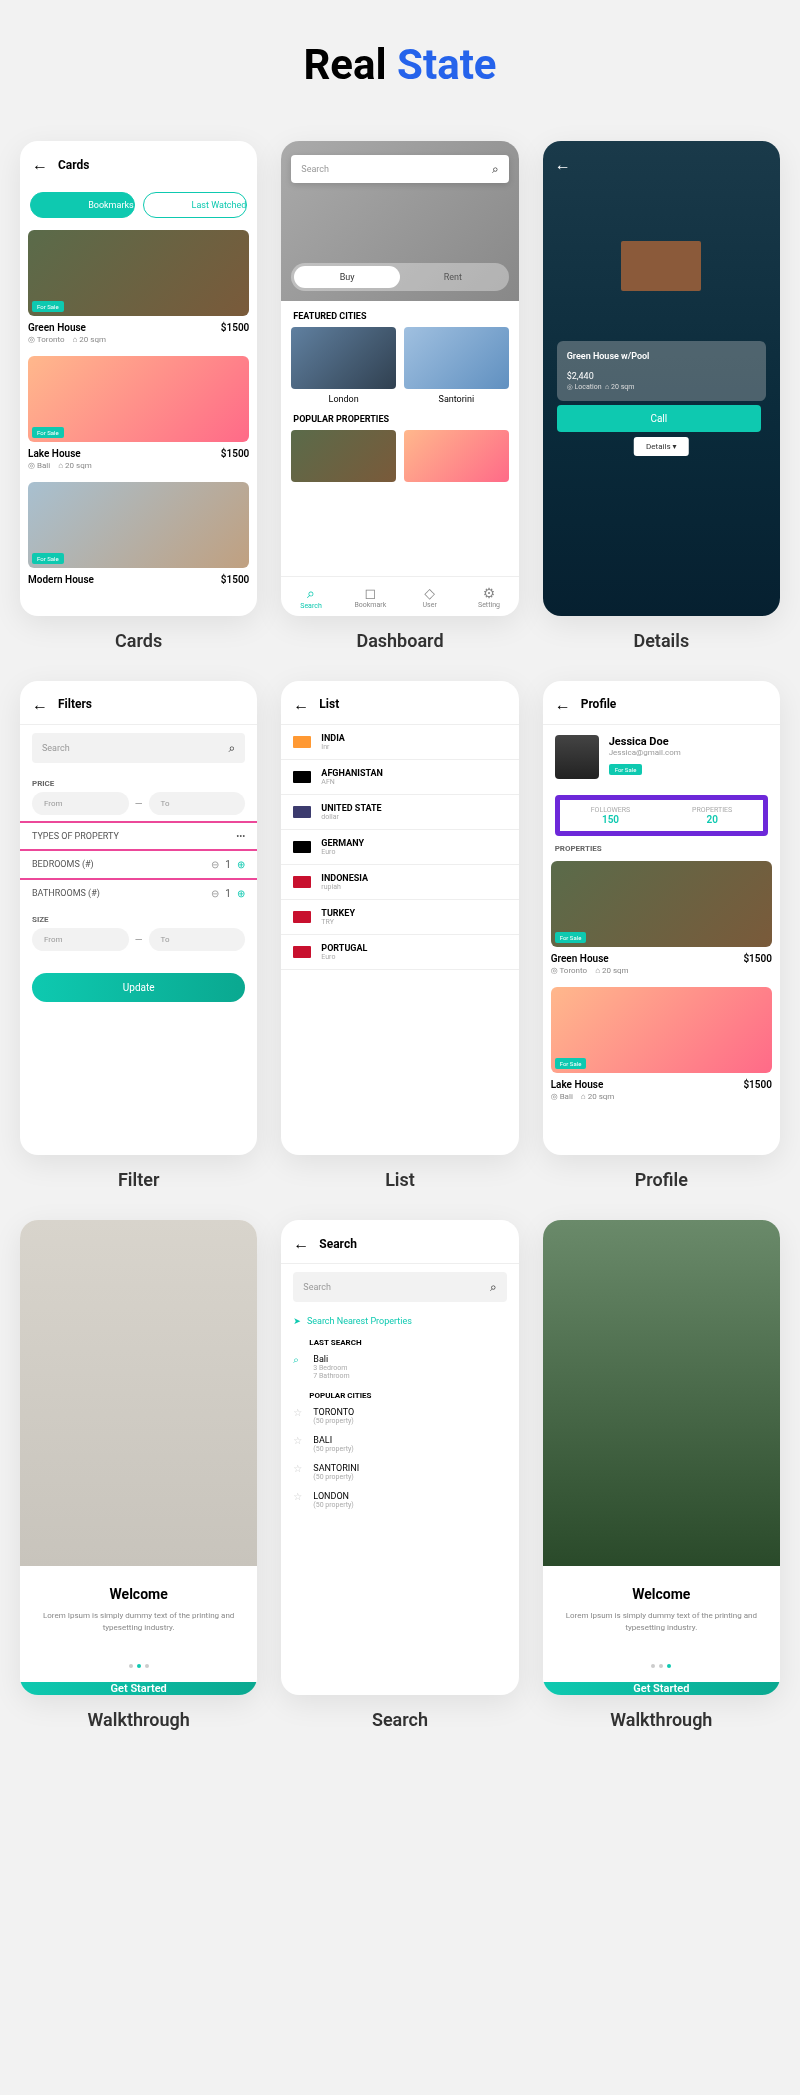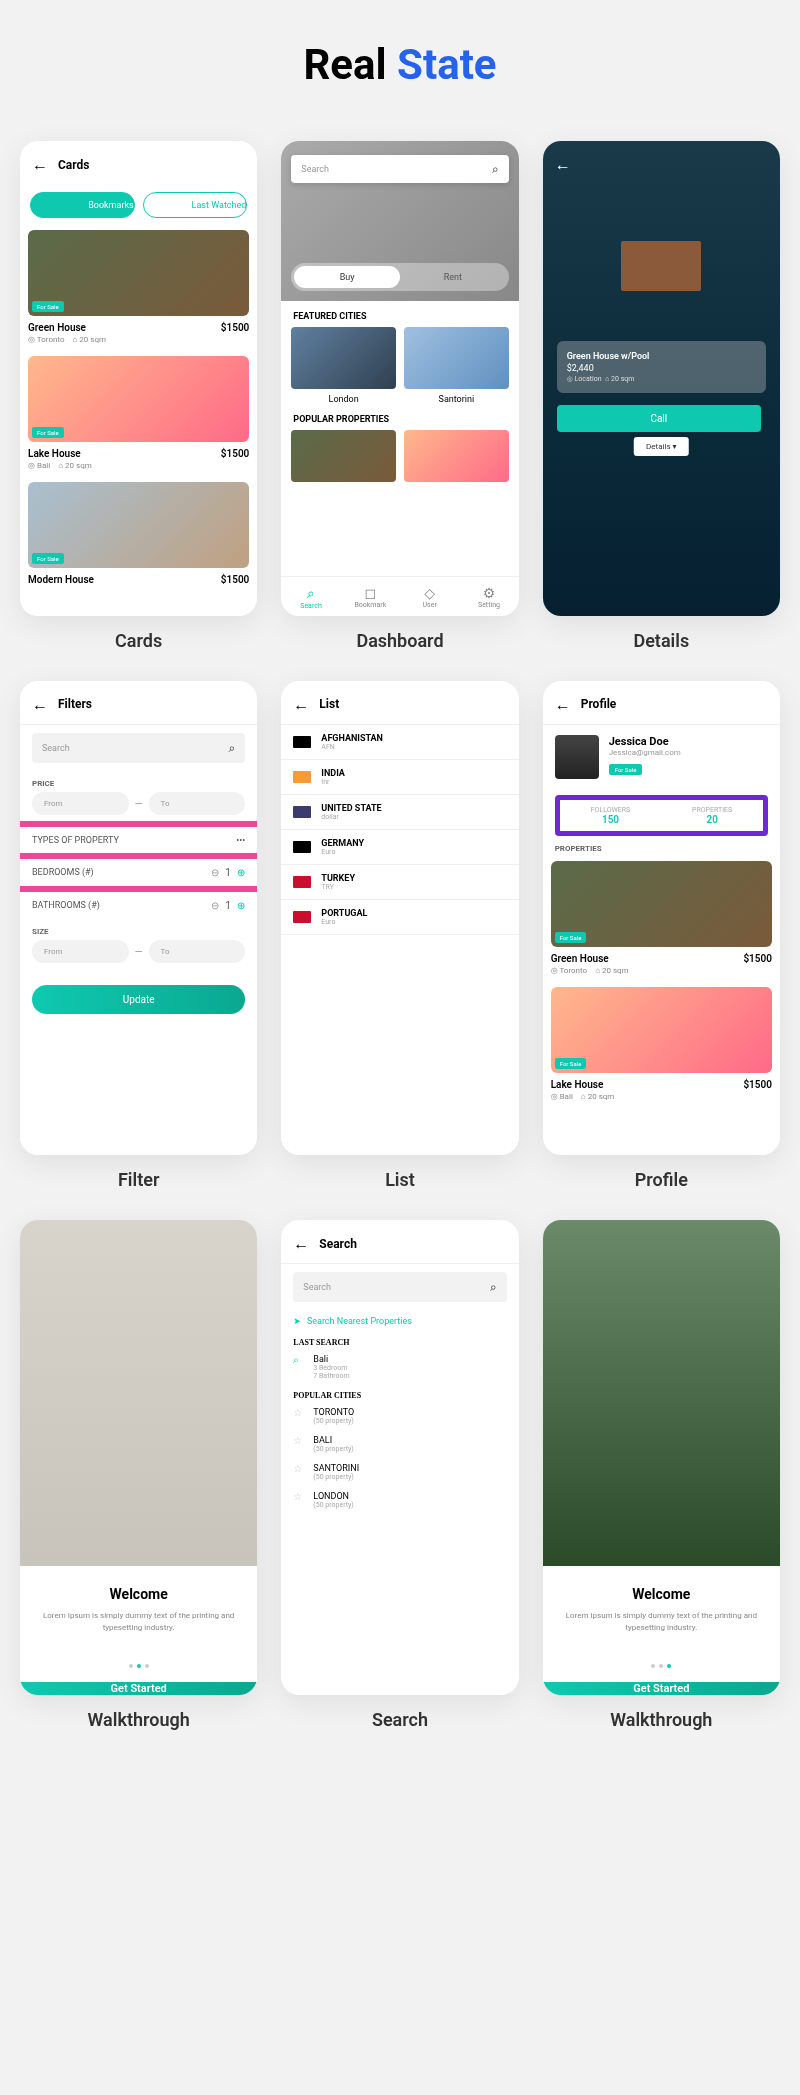--- a/index.html
+++ b/index.html
@@ -47,33 +47,33 @@
 .nav .navi { flex: 1; text-align: center; font-size: 7px; color: #888; }
 .nav .navi.active { color: #0ec9b0; }
 .nav .navi .ic { font-size: 14px; display: block; }
 
 
 .details { background: linear-gradient(#1a3a4a 0%, #0a2a3a 60%, #062030 100%); color: #fff; position: relative; }
 .details .back-w { position: absolute; top: 14px; left: 12px; color: #fff; font-size: 16px; }
 .dimg { position: absolute; top: 100px; left: 50%; transform: translateX(-50%); width: 80px; height: 50px; background: #8b5a3a; border-radius: 2px; }
 .dcard { position: absolute; top: 200px; left: 14px; right: 14px; background: rgba(200,200,200,0.35); border-radius: 6px; padding: 10px; font-size: 9px; }
 .dcard .dtit { font-weight: 600; }
-.dcard .dpr { margin-top: 2px; }
+.dcard .dpr { margin-top: 10px; }
 .dcard .dmeta { font-size: 7px; color: #ddd; margin-top: 2px; }
 .dcall { position: absolute; top: 264px; left: 14px; right: 19px; background: #0ec9b0; color: #fff; text-align: center; padding: 8px; border-radius: 4px; font-size: 10px; }
 .ddet { position: absolute; top: 296px; left: 50%; transform: translateX(-50%); background: #fff; color: #333; padding: 5px 12px; border-radius: 3px; font-size: 8px; }
 
 
 .fsearch { margin: 8px 12px; background: #f2f2f2; border-radius: 4px; display: flex; align-items: center; padding: 8px 10px; font-size: 9px; color: #999; }
 .fsearch .mg { margin-left: auto; font-size: 12px; color: #333; }
 .flabel { font-size: 8px; font-weight: 700; color: #666; padding: 8px 12px 4px; }
 .frow { display: flex; align-items: center; gap: 6px; padding: 0 12px 6px; justify-content: space-between; }
 .finp { flex: 1; background: #f2f2f2; border-radius: 14px; padding: 7px 12px; font-size: 8px; color: #999; }
 .fdash { font-size: 10px; color: #999; }
-.fline { display: flex; justify-content: space-between; align-items: center; padding: 8px 12px; border-top: 6px solid #ec4899; font-size: 9px; color: #555; }
+.fline { display: flex; justify-content: space-between; align-items: center; padding: 8px 12px; border-top: 2px solid #ec4899; font-size: 9px; color: #555; }
 .fline .ficons { display: flex; gap: 6px; align-items: center; font-size: 10px; }
 .fline .fminus { color: #999; }
 .fline .fplus { color: #0ec9b0; }
 .fbtn { margin: 16px 12px; background: linear-gradient(90deg,#0ec9b0,#0aa890); color: #fff; text-align: center; padding: 9px; border-radius: 18px; font-size: 10px; }
 
 
 .litem { display: flex; align-items: center; gap: 10px; padding: 8px 12px; border-bottom: 1px solid #eee; }
 .lflag { width: 18px; height: 12px; border-radius: 1px; }
 .lname { font-size: 9px; font-weight: 700; }
 .lsub { font-size: 7px; color: #aaa; }
@@ -95,21 +95,21 @@
 .wbox { background: #fff; padding: 20px 16px 0; text-align: center; }
 .wtit { font-size: 14px; font-weight: 700; margin-bottom: 8px; }
 .wtxt { font-size: 8px; color: #888; line-height: 1.5; }
 .wdots { display: flex; gap: 4px; justify-content: center; padding: 30px 0 14px; }
 .wdot { width: 4px; height: 4px; border-radius: 50%; background: #ccc; }
 .wdot.active { background: #0ec9b0; }
 .wbtn { background: linear-gradient(90deg,#0ec9b0,#0aa890); color: #fff; text-align: center; padding: 0; font-size: 11px; font-weight: 600; }
 
 
 .snear { display: flex; align-items: center; gap: 6px; padding: 6px 12px; font-size: 9px; color: #0ec9b0; }
-.sslab { font-size: 8px; font-weight: 700; padding: 6px 12px 2px; font-family: Liberation Serif, serif; }
+.sslab { font-size: 8px; font-weight: 700; padding: 6px 28px 2px; }
 .sitem { display: flex; gap: 8px; padding: 5px 12px; align-items: flex-start; }
 .sitem .sico { font-size: 10px; color: #0ec9b0; width: 12px; }
 .sitem .star { color: #ccc; }
 .sitem .stxt { font-size: 9px; }
 .sitem .ssub { font-size: 7px; color: #aaa; }
 </style>
 </head>
 <body>
 
 <h1 class="page-title">
@@ -270,45 +270,52 @@
 
 <div class="cell">
 <div class="shot">
   <div class="hdr">
           <span class="back">←</span>
           <span class="title">List</span>
         </div>
   <div class="hairline"></div>
   <div id="list-items">
           <div class="litem">
+            <div class="lflag" style="background:#ff9933"></div>
+            <div>
+              <div class="lname">INDIA</div>
+              <div class="lsub">Inr</div>
+            </div>
+          </div>
+          <div class="litem">
             <div class="lflag" style="background:#000"></div>
             <div>
               <div class="lname">AFGHANISTAN</div>
               <div class="lsub">AFN</div>
             </div>
           </div>
           <div class="litem">
-            <div class="lflag" style="background:#ff9933"></div>
-            <div>
-              <div class="lname">INDIA</div>
-              <div class="lsub">Inr</div>
-            </div>
-          </div>
-          <div class="litem">
             <div class="lflag" style="background:#3c3b6e"></div>
             <div>
               <div class="lname">UNITED STATE</div>
               <div class="lsub">dollar</div>
             </div>
           </div>
           <div class="litem">
             <div class="lflag" style="background:#000"></div>
             <div>
               <div class="lname">GERMANY</div>
               <div class="lsub">Euro</div>
+            </div>
+          </div>
+          <div class="litem">
+            <div class="lflag" style="background:#c8102e"></div>
+            <div>
+              <div class="lname">INDONESIA</div>
+              <div class="lsub">rupiah</div>
             </div>
           </div>
           <div class="litem">
             <div class="lflag" style="background:#c8102e"></div>
             <div>
               <div class="lname">TURKEY</div>
               <div class="lsub">TRY</div>
             </div>
           </div>
           <div class="litem">

